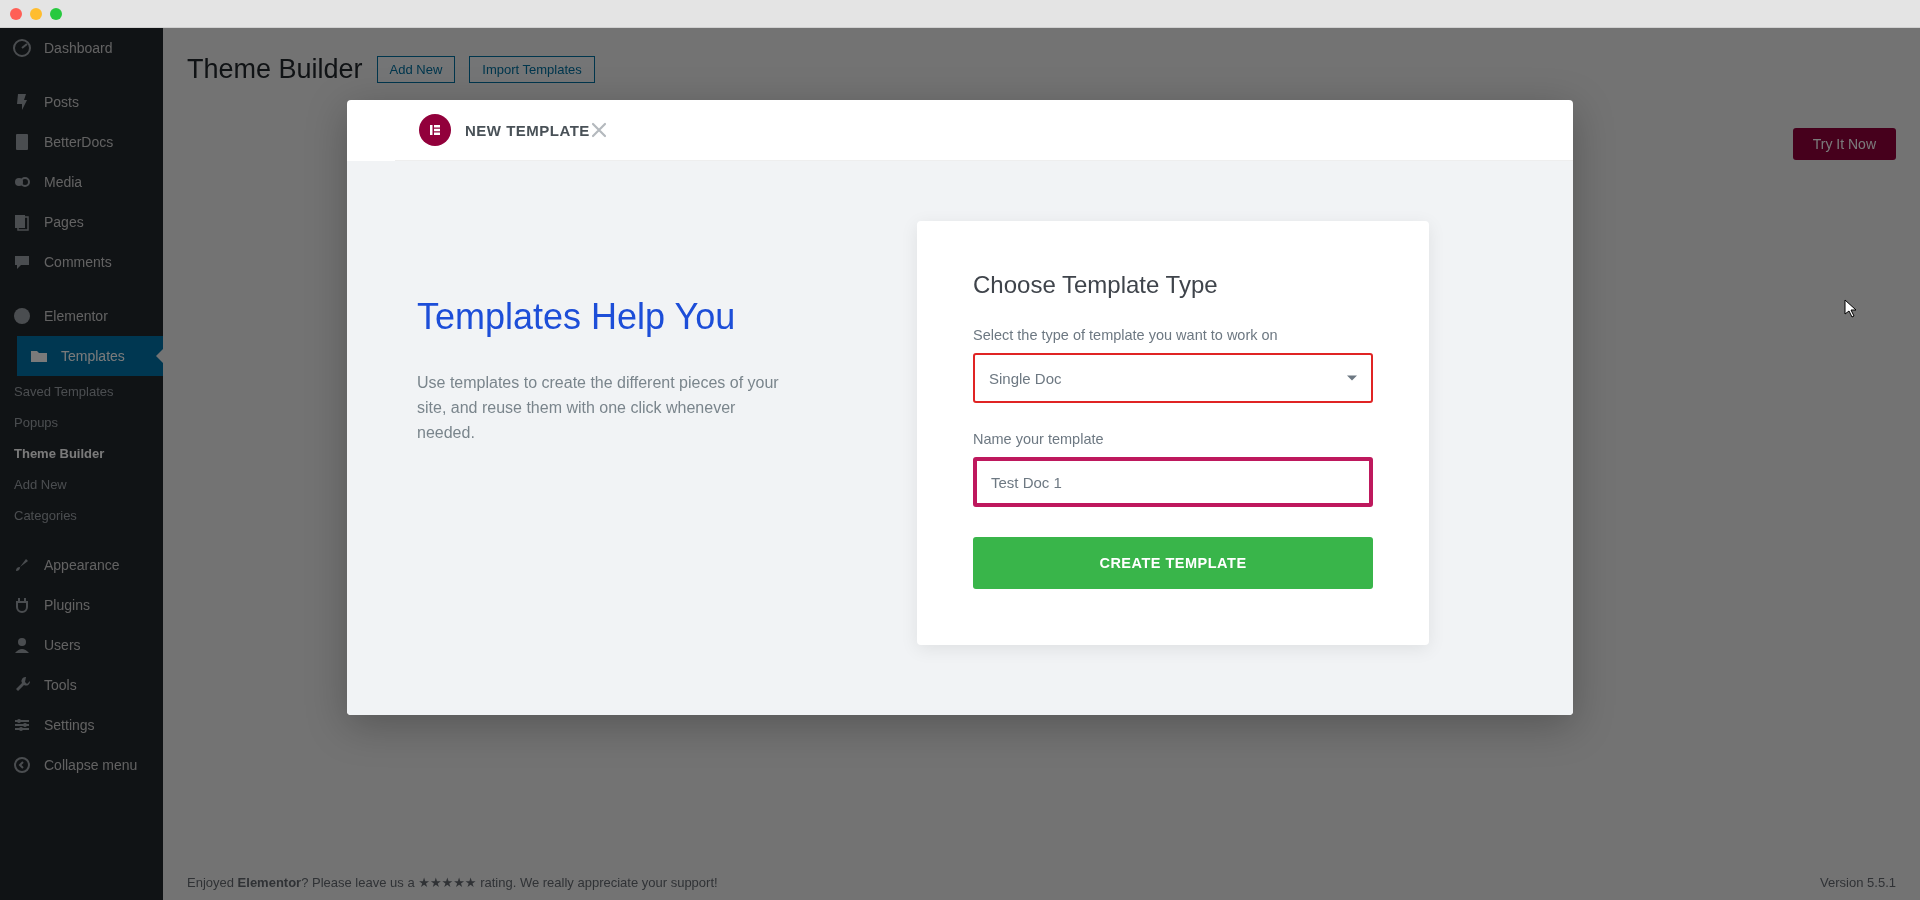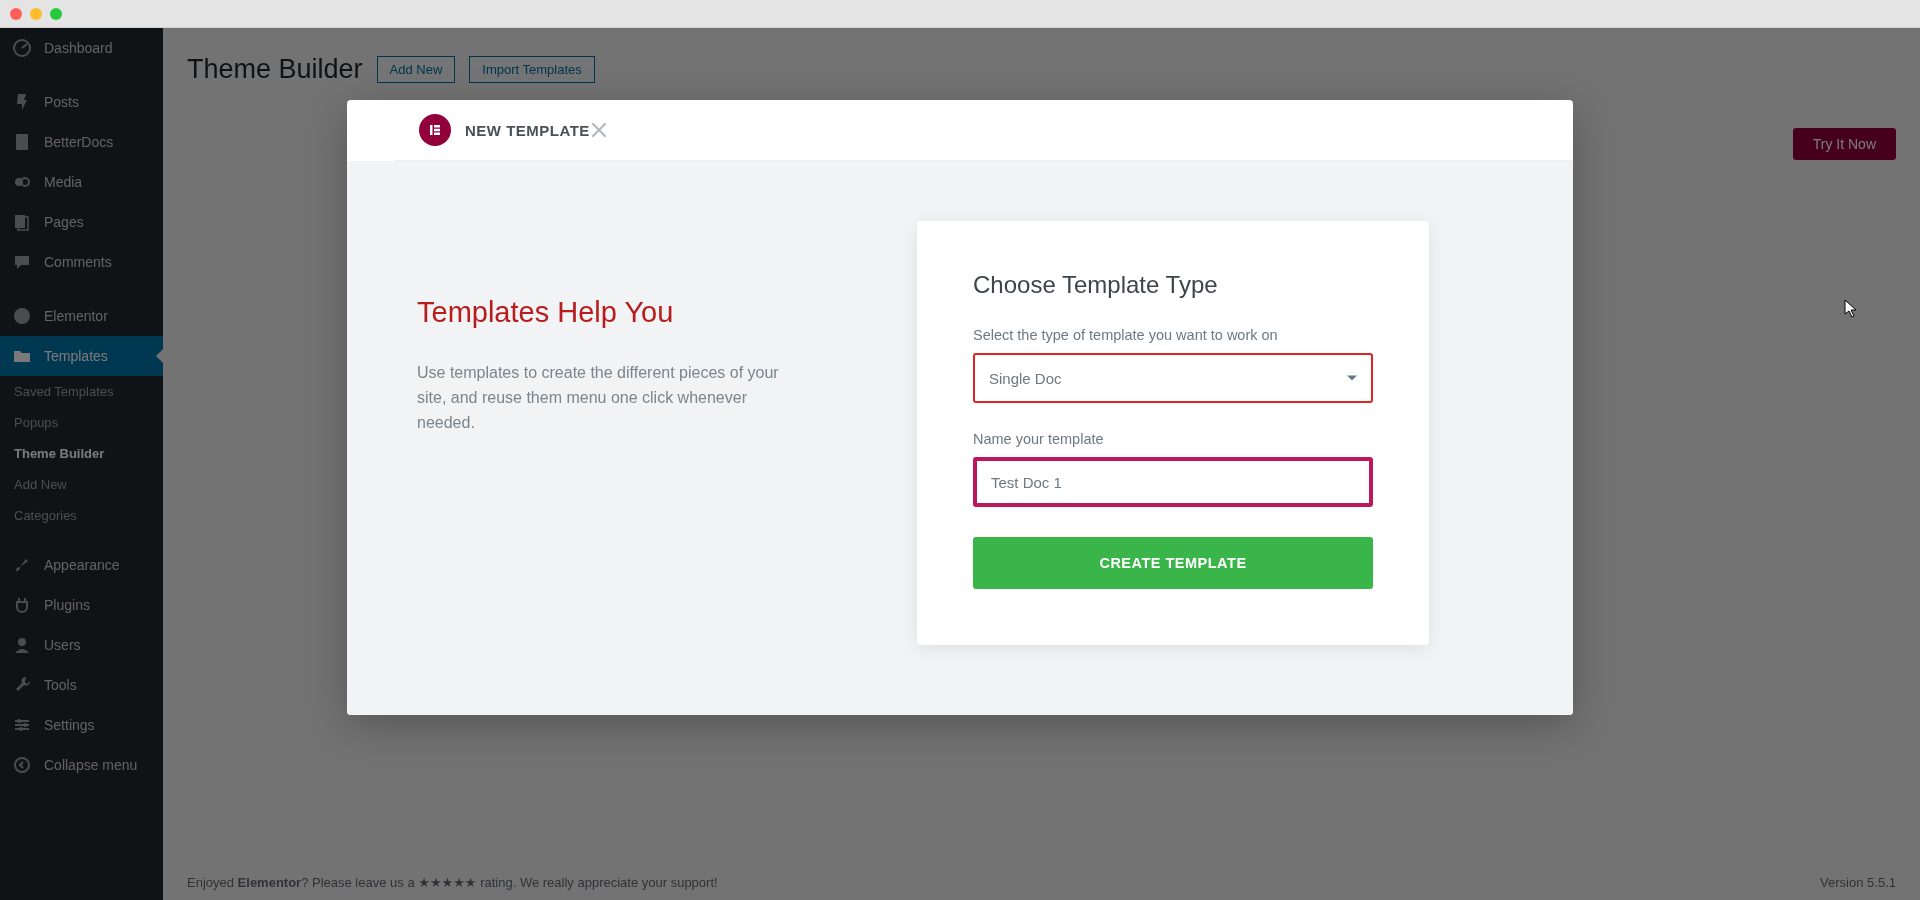--- a/index.html
+++ b/index.html
@@ -10,21 +10,21 @@
   .traffic { width: 12px; height: 12px; border-radius: 50%; }
   .traffic.red { background: #ff5f56; }
   .traffic.yellow { background: #ffbd2e; }
   .traffic.green { background: #27c93f; }
 
   
   .wp { display: flex; height: calc(100% - 28px); position: relative; }
   .sidebar { width: 163px; background: #23282d; color: #eee; font-size: 14px; display: flex; flex-direction: column; }
   .sidebar .item { display: flex; align-items: center; gap: 12px; padding: 10px 12px; color: #ccc; cursor: pointer; }
   .sidebar .item .ic { width: 20px; height: 20px; display: flex; align-items: center; justify-content: center; color: #9ca2a7; }
-  .sidebar .item.active { background: #0073aa; color: #fff; position: relative; }
+  .sidebar .item.active { background: #0073aa; color: #fff; position: relative; margin-left: 17px; }
   .sidebar .item.active .ic { color: #fff; }
   .sidebar .item.active::after { content: ""; position: absolute; right: -1px; top: 50%; transform: translateY(-50%); border: 8px solid transparent; border-right-color: #f1f1f1; }
   .sidebar .sub { padding: 8px 12px 8px 14px; font-size: 13px; color: #9ca2a7; cursor: pointer; }
   .sidebar .sub.current { color: #fff; font-weight: 600; }
   .sidebar .spacer { height: 14px; }
 
   .content { flex: 1; background: #f1f1f1; padding: 16px 24px 0 24px; position: relative; overflow: hidden; }
   .topbar { display: flex; justify-content: flex-end; margin-bottom: 6px; }
   .screen-options { border: 1px solid #ccd0d4; background: #f1f1f1; color: #555d66; padding: 5px 12px; font-size: 13px; cursor: pointer; display: flex; align-items: center; gap: 6px; }
   .screen-options .tri { width: 0; height: 0; border: 4px solid transparent; border-top-color: #555d66; margin-top: 3px; }
@@ -45,21 +45,21 @@
   .modal { width: 1226px; margin-top: 72px; background: #fff; border-radius: 4px; box-shadow: 0 10px 40px rgba(0,0,0,0.25); overflow: hidden; }
   .modal-header { display: flex; align-items: center; justify-content: flex-start; padding: 14px 24px; border-bottom: 1px solid #eee; margin-left: 48px; }
   .modal-header .left { display: flex; align-items: center; gap: 14px; }
   .elogo { width: 32px; height: 32px; border-radius: 50%; background: #92003b; color: #fff; display: flex; align-items: center; justify-content: center; font-weight: 700; font-size: 14px; }
   .modal-title { font-size: 15px; font-weight: 700; color: #495157; letter-spacing: 0.5px; }
   .modal-close { color: #b4b9be; cursor: pointer; }
 
   .modal-body { background: #f1f3f5; padding: 60px 70px 70px 70px; display: flex; gap: 80px; align-items: flex-start; }
 
   .intro { flex: 0 0 420px; padding-top: 70px; }
-  .intro h2 { font-size: 29px; font-weight: 400; color: #b91c1c; line-height: 1.45; }
+  .intro h2 { font-size: 36px; font-weight: 400; color: #1d4ed8; line-height: 1.45; }
   .intro h2 .bold { font-weight: 700; }
   .intro p { margin-top: 28px; font-size: 16px; color: #7a858c; line-height: 1.55; max-width: 380px; }
 
   .card { background: #fff; border-radius: 4px; padding: 50px 56px 56px 56px; box-shadow: 0 4px 18px rgba(0,0,0,0.08); width: 512px; }
   .card h3 { font-size: 24px; font-weight: 500; color: #3f444b; margin-bottom: 28px; }
   .label { font-size: 14.5px; color: #6d7882; margin-bottom: 10px; display: block; }
   .select { position: relative; border: 2px solid #e02424; border-radius: 3px; height: 50px; background: #fff; display: flex; align-items: center; padding: 0 14px; margin-bottom: 28px; cursor: pointer; }
   .select span { color: #6d7882; font-size: 15px; }
   .select .caret { position: absolute; right: 14px; width: 0; height: 0; border: 5px solid transparent; border-top-color: #6d7882; top: 50%; transform: translateY(-25%); }
   .input { border: 4px solid #be185d; border-radius: 3px; height: 50px; width: 100%; padding: 0 14px; font-size: 15px; color: #6d7882; margin-bottom: 30px; }
@@ -245,21 +245,21 @@
         <svg width="18" height="18" viewBox="0 0 18 18">
             <path d="M3 3 L15 15 M15 3 L3 15" stroke="currentColor" stroke-width="2.2" stroke-linecap="round"></path>
           </svg>
       </div>
     </div>
     <div class="modal-body">
       <div class="intro">
         <h2>
           <span>Templates Help You</span><br>
         </h2>
-        <p>Use templates to create the different pieces of your site, and reuse them menu one click whenever needed.</p>
+        <p>Use templates to create the different pieces of your site, and reuse them with one click whenever needed.</p>
       </div>
       <div class="card">
         <h3>Choose Template Type</h3>
         <span class="label">Select the type of template you want to work on</span>
         <div class="select">
           <span>Single Doc</span>
           <span class="caret"></span>
         </div>
         <span class="label">Name your template</span>
         <input class="input" value="Test Doc 1" style="">

